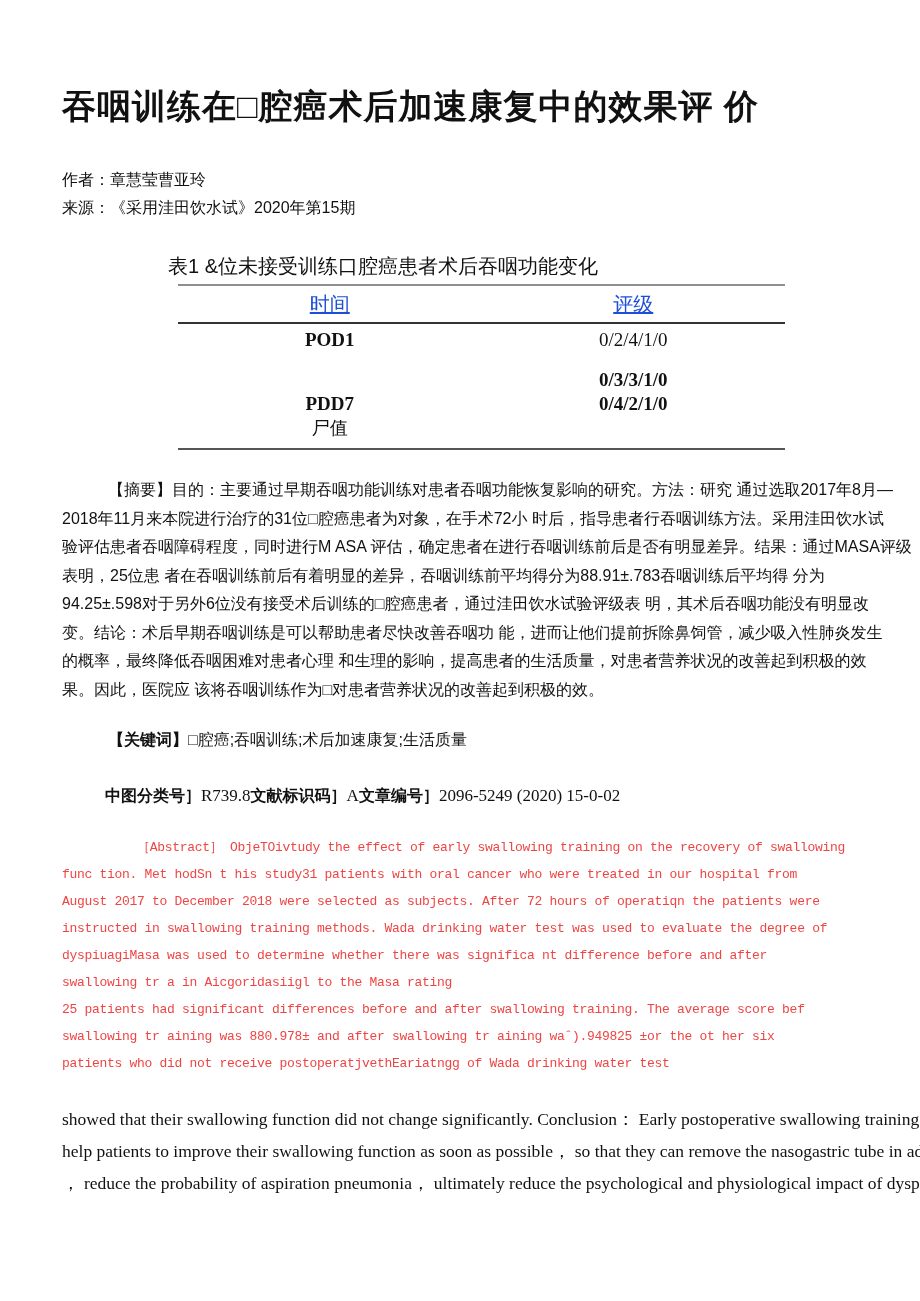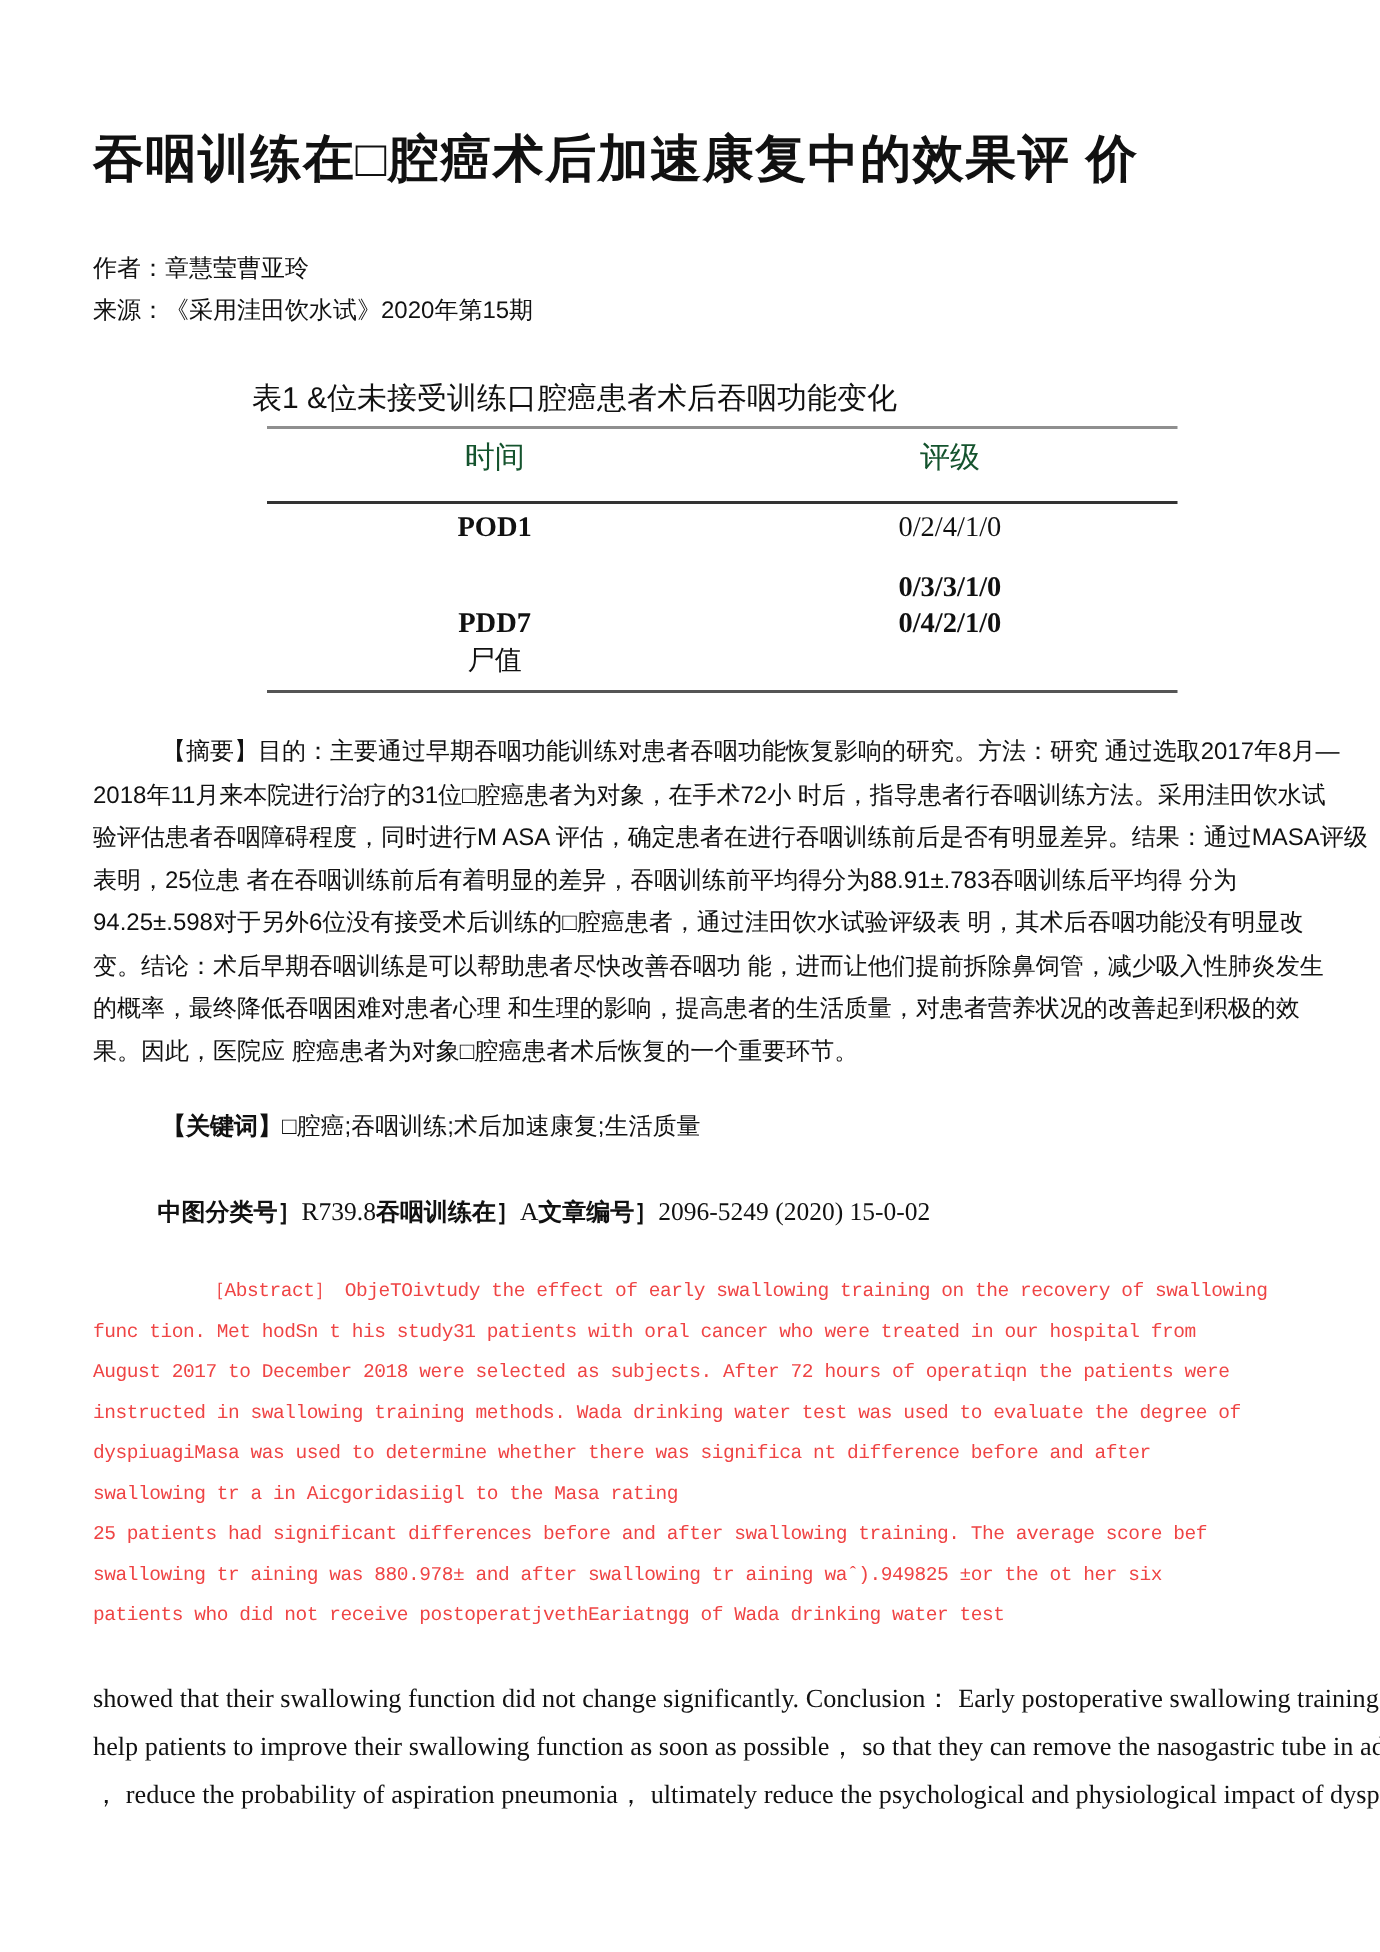--- a/index.html
+++ b/index.html
@@ -59,23 +59,24 @@
   .rule-mid    { border-top: 2px solid #333333; }
   .rule-bottom { border-top: 2px solid #555555; }
   .trow {
     display: flex;
   }
   .tcell {
     width: 50%;
     text-align: center;
   }
   .thead-row {
-    padding: 5px 0 16px 0;
+    padding: 5px 0 4px 0;
     font-size: 20px;
-    color: #14532d;
+    color: #1d4ed8;
+    text-decoration: underline;
   }
   .tbody-rows {
     padding: 4px 0 8px 0;
     font-family: "Liberation Serif", serif;
     font-size: 19px;
   }
   .tbody-rows .trow { line-height: 24px; }
   .row-gap { margin-top: 16px; }
   .cell-bold { font-weight: 700; }
   .cell-cjk  { font-family: "Liberation Sans", sans-serif; font-size: 18px; }
@@ -175,29 +176,29 @@
   </div>
 
   <div class="cn-abstract">
       <div class="tline">【摘要】目的：主要通过早期吞咽功能训练对患者吞咽功能恢复影响的研究。方法：研究 通过选取2017年8月—</div>
       <div class="tline">2018年11月来本院进行治疗的31位□腔癌患者为对象，在手术72小 时后，指导患者行吞咽训练方法。采用洼田饮水试</div>
       <div class="tline">验评估患者吞咽障碍程度，同时进行M ASA 评估，确定患者在进行吞咽训练前后是否有明显差异。结果：通过MASA评级</div>
       <div class="tline">表明，25位患 者在吞咽训练前后有着明显的差异，吞咽训练前平均得分为88.91±.783吞咽训练后平均得 分为</div>
       <div class="tline">94.25±.598对于另外6位没有接受术后训练的□腔癌患者，通过洼田饮水试验评级表 明，其术后吞咽功能没有明显改</div>
       <div class="tline">变。结论：术后早期吞咽训练是可以帮助患者尽快改善吞咽功 能，进而让他们提前拆除鼻饲管，减少吸入性肺炎发生</div>
       <div class="tline">的概率，最终降低吞咽困难对患者心理 和生理的影响，提高患者的生活质量，对患者营养状况的改善起到积极的效</div>
-      <div class="tline">果。因此，医院应 腔癌患者为对象□腔癌患者术后恢复的一个重要环节。</div>
+      <div class="tline">果。因此，医院应 该将吞咽训练作为□对患者营养状况的改善起到积极的效。</div>
     </div>
 
   <div class="keywords">
     <span class="kw-label">【关键词】</span><span>□腔癌;吞咽训练;术后加速康复;生活质量</span>
   </div>
 
   <div class="meta-line">
-    <span class="meta-label">中图分类号］</span><span class="meta-value">R739.8</span><span class="meta-label">吞咽训练在］</span><span class="meta-value">A</span><span class="meta-label">文章编号］</span><span class="meta-value">2096-5249 (2020) 15-0-02</span>
+    <span class="meta-label">中图分类号］</span><span class="meta-value">R739.8</span><span class="meta-label">文献标识码］</span><span class="meta-value">A</span><span class="meta-label">文章编号］</span><span class="meta-value">2096-5249 (2020) 15-0-02</span>
   </div>
 
   <div class="en-abstract">
       <div class="tline">［Abstract］ ObjeTOivtudy the effect of early swallowing training on the recovery of swallowing</div>
       <div class="tline">func tion. Met hodSn t his study31 patients with oral cancer who were treated in our hospital from</div>
       <div class="tline">August 2017 to December 2018 were selected as subjects. After 72 hours of operatiqn the patients were</div>
       <div class="tline">instructed in swallowing training methods. Wada drinking water test was used to evaluate the degree of</div>
       <div class="tline">dyspiuagiMasa was used to determine whether there was significa nt difference before and after</div>
       <div class="tline">swallowing tr a in Aicgoridasiigl to the Masa rating</div>
       <div class="tline">25 patients had significant differences before and after swallowing training. The average score bef</div>

